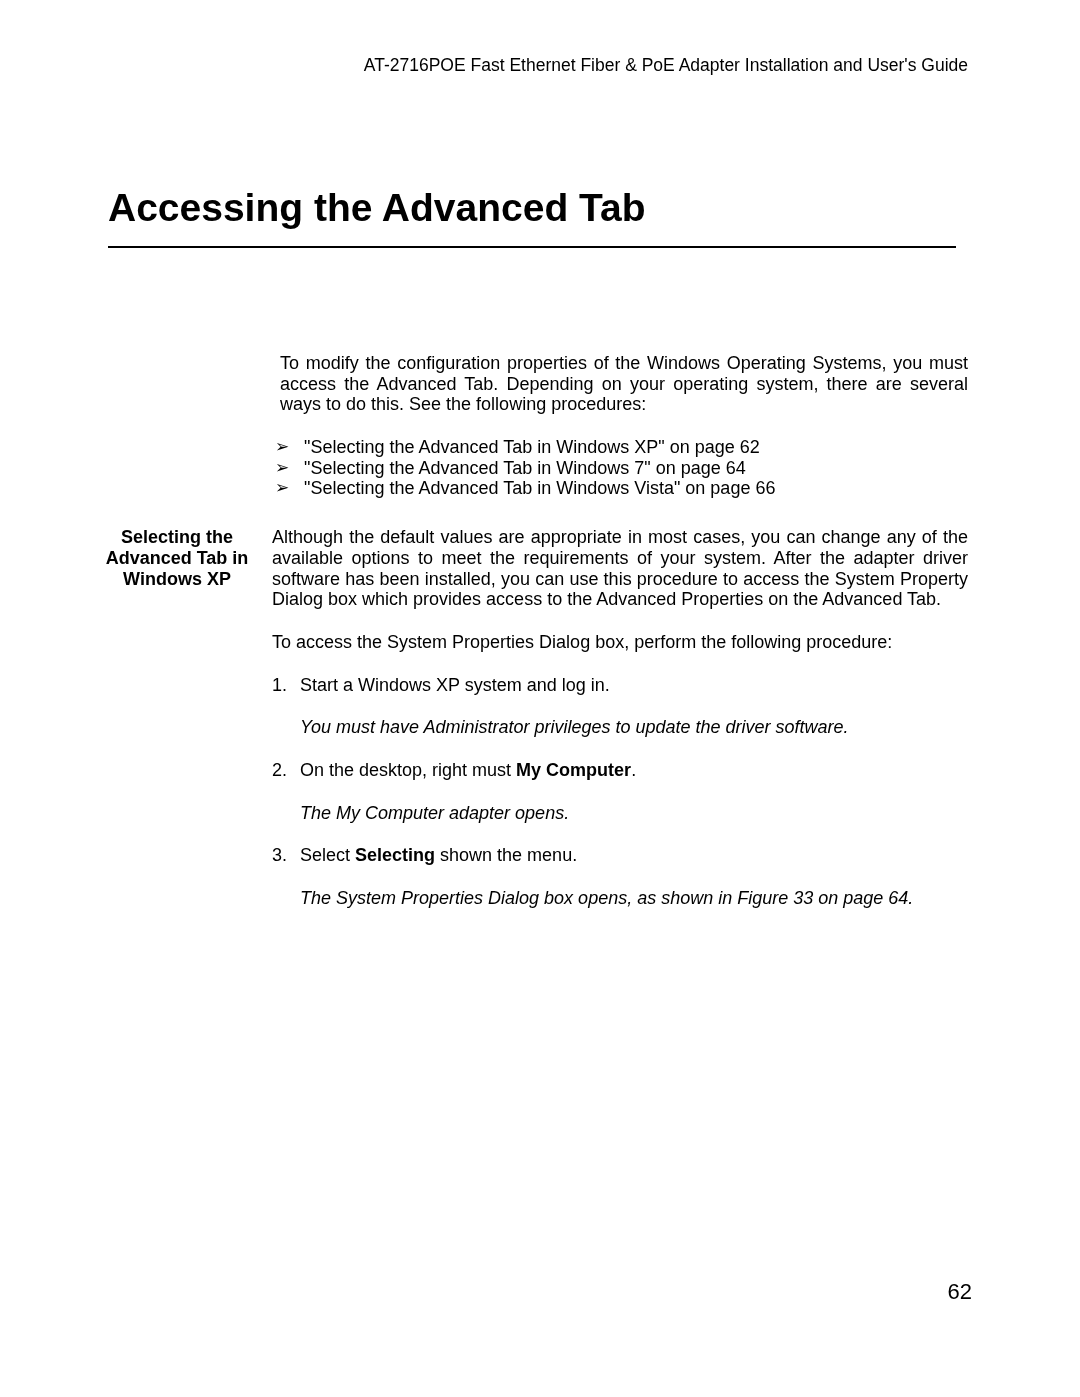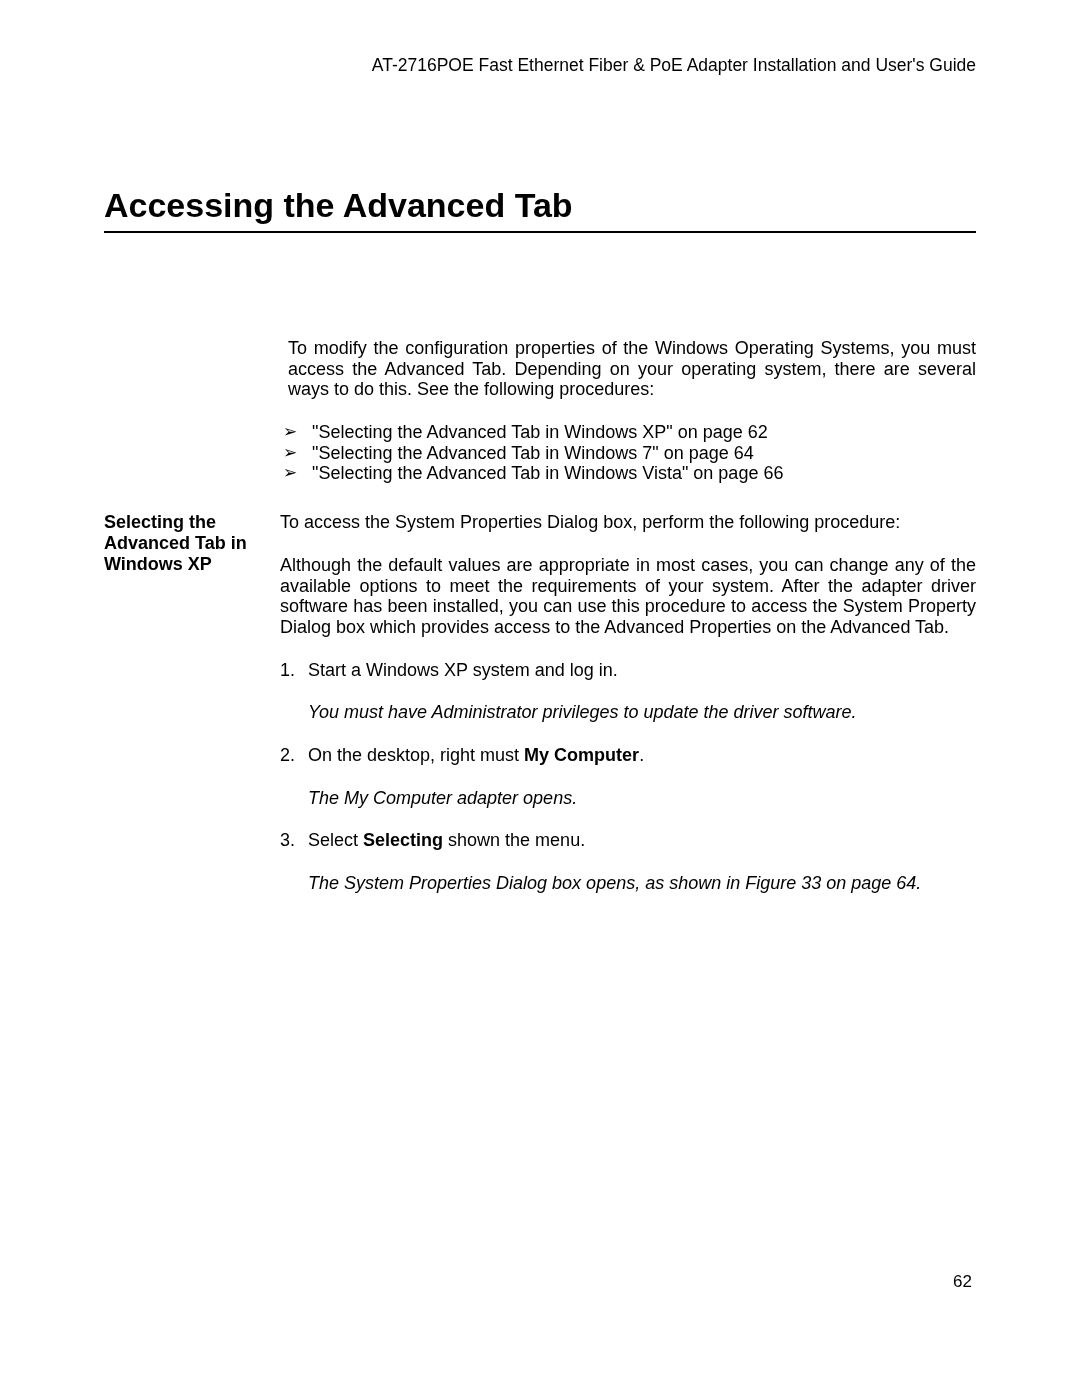--- a/index.html
+++ b/index.html
@@ -7,34 +7,34 @@
     padding: 0;
     background: #ffffff;
     font-family: Arial, Helvetica, sans-serif;
     color: #000;
     width: 1080px;
     height: 1397px;
     position: relative;
   }
   .page {
     position: absolute;
-    left: 104px;
+    left: 96px;
     top: 55px;
     width: 872px;
   }
   .header-text {
     font-size: 17.5px;
     text-align: right;
     margin: 0 0 110px 0;
   }
   .title {
-    font-size: 34px;
+    font-size: 39px;
     font-weight: bold;
-    margin: 0;
-    padding-bottom: 6px;
+    margin: 12px;
+    padding-bottom: 16px;
     border-bottom: 2px solid #000;
   }
   .content {
     margin-top: 105px;
     margin-left: 176px;
   }
   .intro {
     font-size: 18px;
     line-height: 1.15;
     text-align: justify;
@@ -62,21 +62,21 @@
   .section {
     position: relative;
   }
   .section-label {
     position: absolute;
     left: -176px;
     top: 0;
     width: 162px;
     font-size: 18px;
     font-weight: bold;
-    text-align: left;
+    text-align: center;
     line-height: 1.15;
   }
   .para {
     font-size: 18px;
     line-height: 1.15;
     margin: 0 0 22px 0;
   }
   .para.justify {
     text-align: justify;
   }
@@ -101,41 +101,41 @@
   .step-sub {
     margin-top: 22px;
     font-style: italic;
   }
   .bold {
     font-weight: bold;
   }
   .page-number {
     position: absolute;
     right: 108px;
-    bottom: 105px;
-    font-size: 17px;
+    bottom: 92px;
+    font-size: 22px;
   }
 </style>
 </head>
 <body>
 
 <div class="page">
   <p class="header-text">AT-2716POE Fast Ethernet Fiber &amp; PoE Adapter Installation and User's Guide</p>
   <h1 class="title">Accessing the Advanced Tab</h1>
   <div class="content">
     <p class="intro">To modify the configuration properties of the Windows Operating Systems, you must access the Advanced Tab. Depending on your operating system, there are several ways to do this. See the following procedures:</p>
     <ul class="bullets">
       <li>"Selecting the Advanced Tab in Windows XP" on page 62</li>
       <li>"Selecting the Advanced Tab in Windows 7" on page 64</li>
       <li>"Selecting the Advanced Tab in Windows Vista" on page 66</li>
     </ul>
     <div class="section">
       <div class="section-label">Selecting the Advanced Tab in Windows XP</div>
+      <p class="para justify">Although the default values are appropriate in most cases, you can change any of the available options to meet the requirements of your system. After the adapter driver software has been installed, you can use this procedure to access the System Property Dialog box which provides access to the Advanced Properties on the Advanced Tab.</p>
       <p class="para">To access the System Properties Dialog box, perform the following procedure:</p>
-      <p class="para justify">Although the default values are appropriate in most cases, you can change any of the available options to meet the requirements of your system. After the adapter driver software has been installed, you can use this procedure to access the System Property Dialog box which provides access to the Advanced Properties on the Advanced Tab.</p>
       <ol class="steps">
         <li>
           <span class="num">1.</span>
           <span>Start a Windows XP system and log in.</span>
           <div class="step-sub">You must have Administrator privileges to update the driver software.</div>
         </li>
         <li style="margin-bottom:22px;">
           <span class="num">2.</span>
           <span><span>On the desktop, right must </span><span class="bold">My Computer</span><span>.</span></span>
           <div class="step-sub">The My Computer adapter opens.</div>

